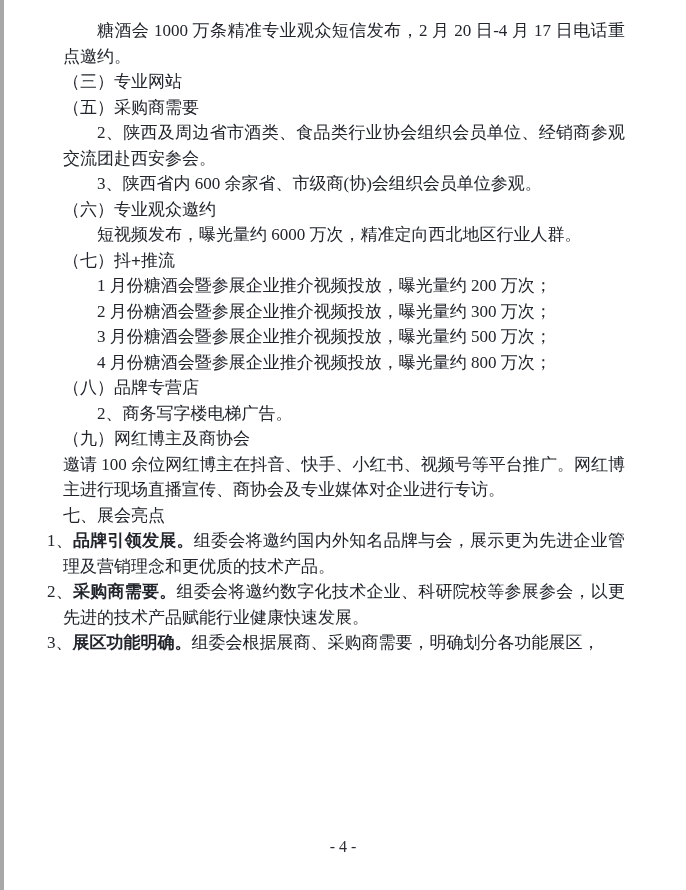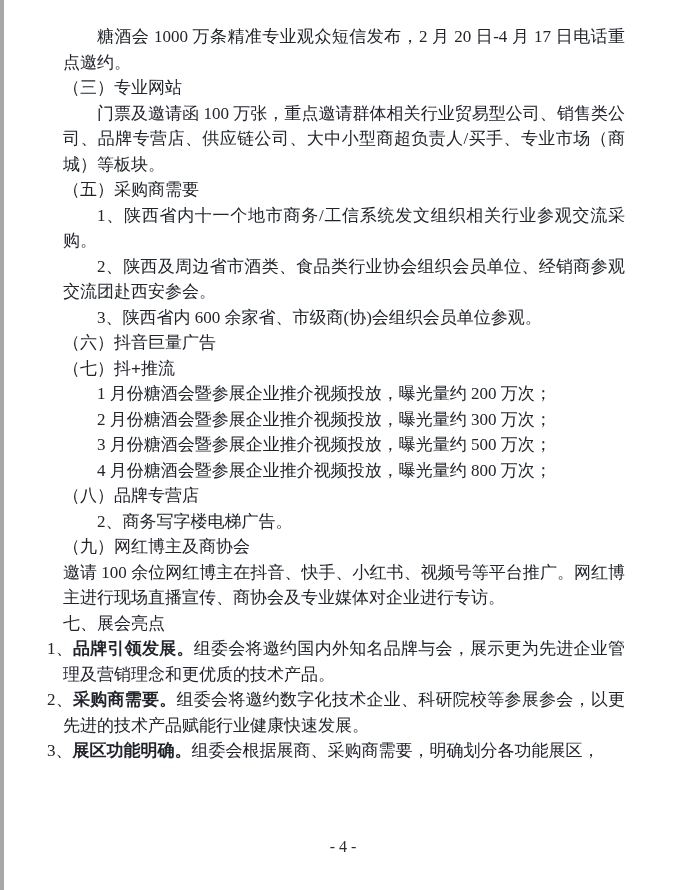--- a/index.html
+++ b/index.html
@@ -14,21 +14,21 @@
   }
   .page-edge {
     position: absolute;
     left: 0; top: 0;
     width: 4px; height: 890px;
     background: #a8a8a8;
   }
   .content {
     position: absolute;
     left: 63px;
-    top: 24px;
+    top: 18px;
     width: 562px;
     font-size: 17px;
     line-height: 25.5px;
   }
   .content p, .content h2, .content h3 {
     margin: 0;
     padding: 0;
     font-size: 17px;
     line-height: 25.5px;
     font-weight: normal;
@@ -69,26 +69,25 @@
   }
 </style>
 </head>
 <body>
 
 <div class="page-edge"></div>
 
 <main class="content">
   <p class="para">糖酒会 1000 万条精准专业观众短信发布，2 月 20 日-4 月 17 日电话重点邀约。</p>
   <h3 class="heading">（三）专业网站</h3>
-  <p class="para">门票及邀请函 100 万张，重点邀请群体相关行业贸易型公司、销售类公司、品牌专营店、供应链公司、大中小型商超负责人/买手、专业市场（商城）等板块。</p>
   <h3 class="heading">（五）采购商需要</h3>
-  <p class="para">1、陕西省内十一个地市商务/工信系统发文组织相关行业参观交流采购。</p>
   <p class="para">2、陕西及周边省市酒类、食品类行业协会组织会员单位、经销商参观交流团赴西安参会。</p>
   <p class="para">3、陕西省内 600 余家省、市级商(协)会组织会员单位参观。</p>
-  <h3 class="heading">（六）抖音巨量广告</h3>
+  <h3 class="heading">（六）专业观众邀约</h3>
+  <p class="para">短视频发布，曝光量约 6000 万次，精准定向西北地区行业人群。</p>
   <h3 class="heading">（七）抖+推流</h3>
   <p class="para">1 月份糖酒会暨参展企业推介视频投放，曝光量约 200 万次；</p>
   <p class="para">2 月份糖酒会暨参展企业推介视频投放，曝光量约 300 万次；</p>
   <p class="para">3 月份糖酒会暨参展企业推介视频投放，曝光量约 500 万次；</p>
   <p class="para">4 月份糖酒会暨参展企业推介视频投放，曝光量约 800 万次；</p>
   <h3 class="heading">（八）品牌专营店</h3>
   <p class="para">2、商务写字楼电梯广告。</p>
   <h3 class="heading">（九）网红博主及商协会</h3>
   <p class="para-block">邀请 100 余位网红博主在抖音、快手、小红书、视频号等平台推广。网红博主进行现场直播宣传、商协会及专业媒体对企业进行专访。</p>
   <h2 class="sec-heading">七、展会亮点</h2>

